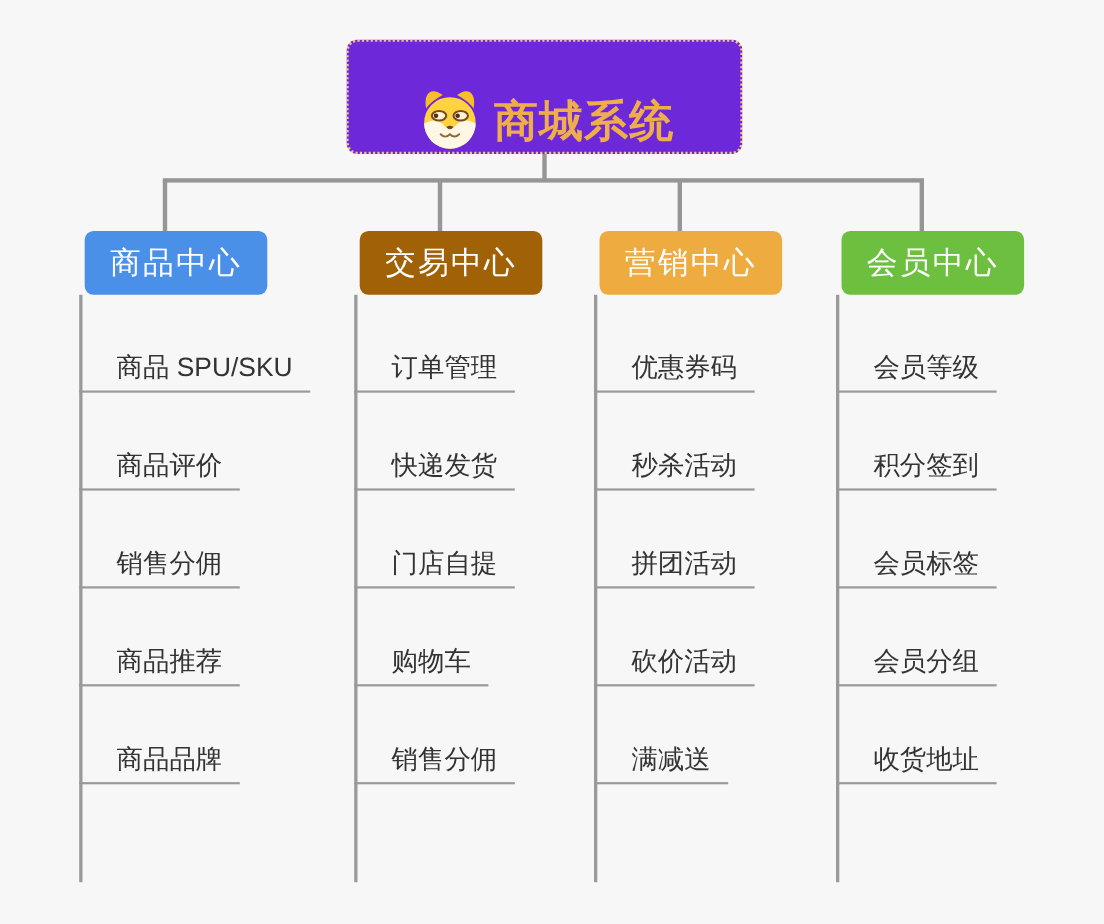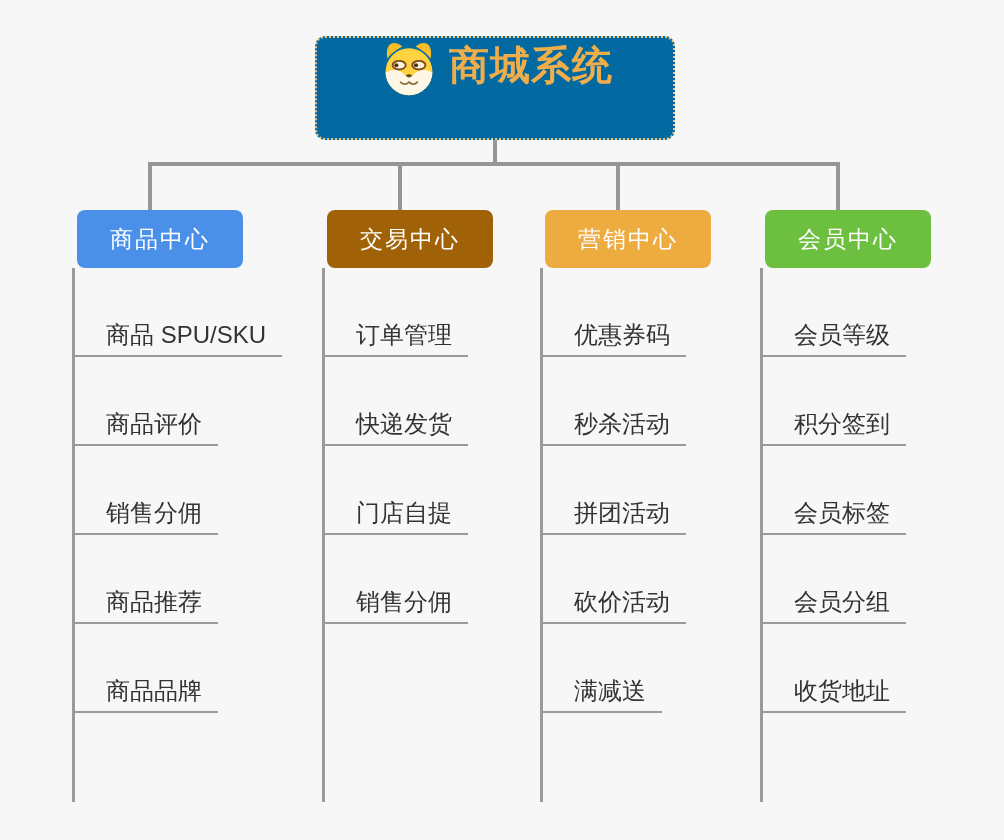--- a/index.html
+++ b/index.html
@@ -14,35 +14,35 @@
     background:#F7F7F7; overflow:hidden;
   }
   .connector { position:absolute; background:var(--connector); }
   .v-root { left:493px; top:140px; width:4px; height:24px; }
   .bus    { left:148px; top:162px; width:692px; height:4px; }
   .drop   { top:164px; width:4px; height:47px; }
   .d0 { left:148px; } .d1 { left:398px; } .d2 { left:616px; } .d3 { left:836px; }
 
   .root-node {
     position:absolute; left:315px; top:36px; width:360px; height:104px;
-    background:#0369a1; border:2px dotted #F5C678; border-radius:10px;
-    box-sizing:border-box; display:flex; align-items:flex-start; justify-content:center;
+    background:#6d28d9; border:2px dotted #F5C678; border-radius:10px;
+    box-sizing:border-box; display:flex; align-items:flex-end; justify-content:center;
     gap:8px; cursor:default;
   }
   .root-title {
     font-size:40px; font-weight:bold; color:#F0AE4B; letter-spacing:1px;
     white-space:nowrap;
   }
   .root-icon { width:64px; height:60px; flex:0 0 auto; }
 
   .branch { position:absolute; top:210px; width:186px; }
   .b0 { left:57px; } .b1 { left:307px; } .b2 { left:525px; } .b3 { left:745px; }
   .branch-header {
     height:58px; border-radius:8px; display:flex; align-items:center;
-    justify-content:center; color:#FFFFFF; font-size:23px; letter-spacing:2px;
+    justify-content:center; color:#FFFFFF; font-size:28px; letter-spacing:2px;
     white-space:nowrap; cursor:default;margin-left:20px;
   }
   .trunk {
     position:absolute; left:15px; top:58px; width:3px; height:534px;
     background:var(--leafline);
   }
   .leaf {
     display:table; margin-left:15px; margin-top:54px;
     padding:0 16px 8px 34px; border-bottom:2px solid var(--leafline);
     font-size:24px; line-height:25px; color:#333333; white-space:nowrap;
@@ -101,20 +101,21 @@
         <div class="leaf">商品品牌</div>
       </div>
   </div>
   <div class="branch b1">
     <div class="branch-header" style="background: #a16207;">交易中心</div>
     <div class="trunk"></div>
     <div class="leaves">
         <div class="leaf">订单管理</div>
         <div class="leaf">快递发货</div>
         <div class="leaf">门店自提</div>
+        <div class="leaf">购物车</div>
         <div class="leaf">销售分佣</div>
       </div>
   </div>
   <div class="branch b2">
     <div class="branch-header" style="background: rgb(237, 171, 64);">营销中心</div>
     <div class="trunk"></div>
     <div class="leaves">
         <div class="leaf">优惠券码</div>
         <div class="leaf">秒杀活动</div>
         <div class="leaf">拼团活动</div>

